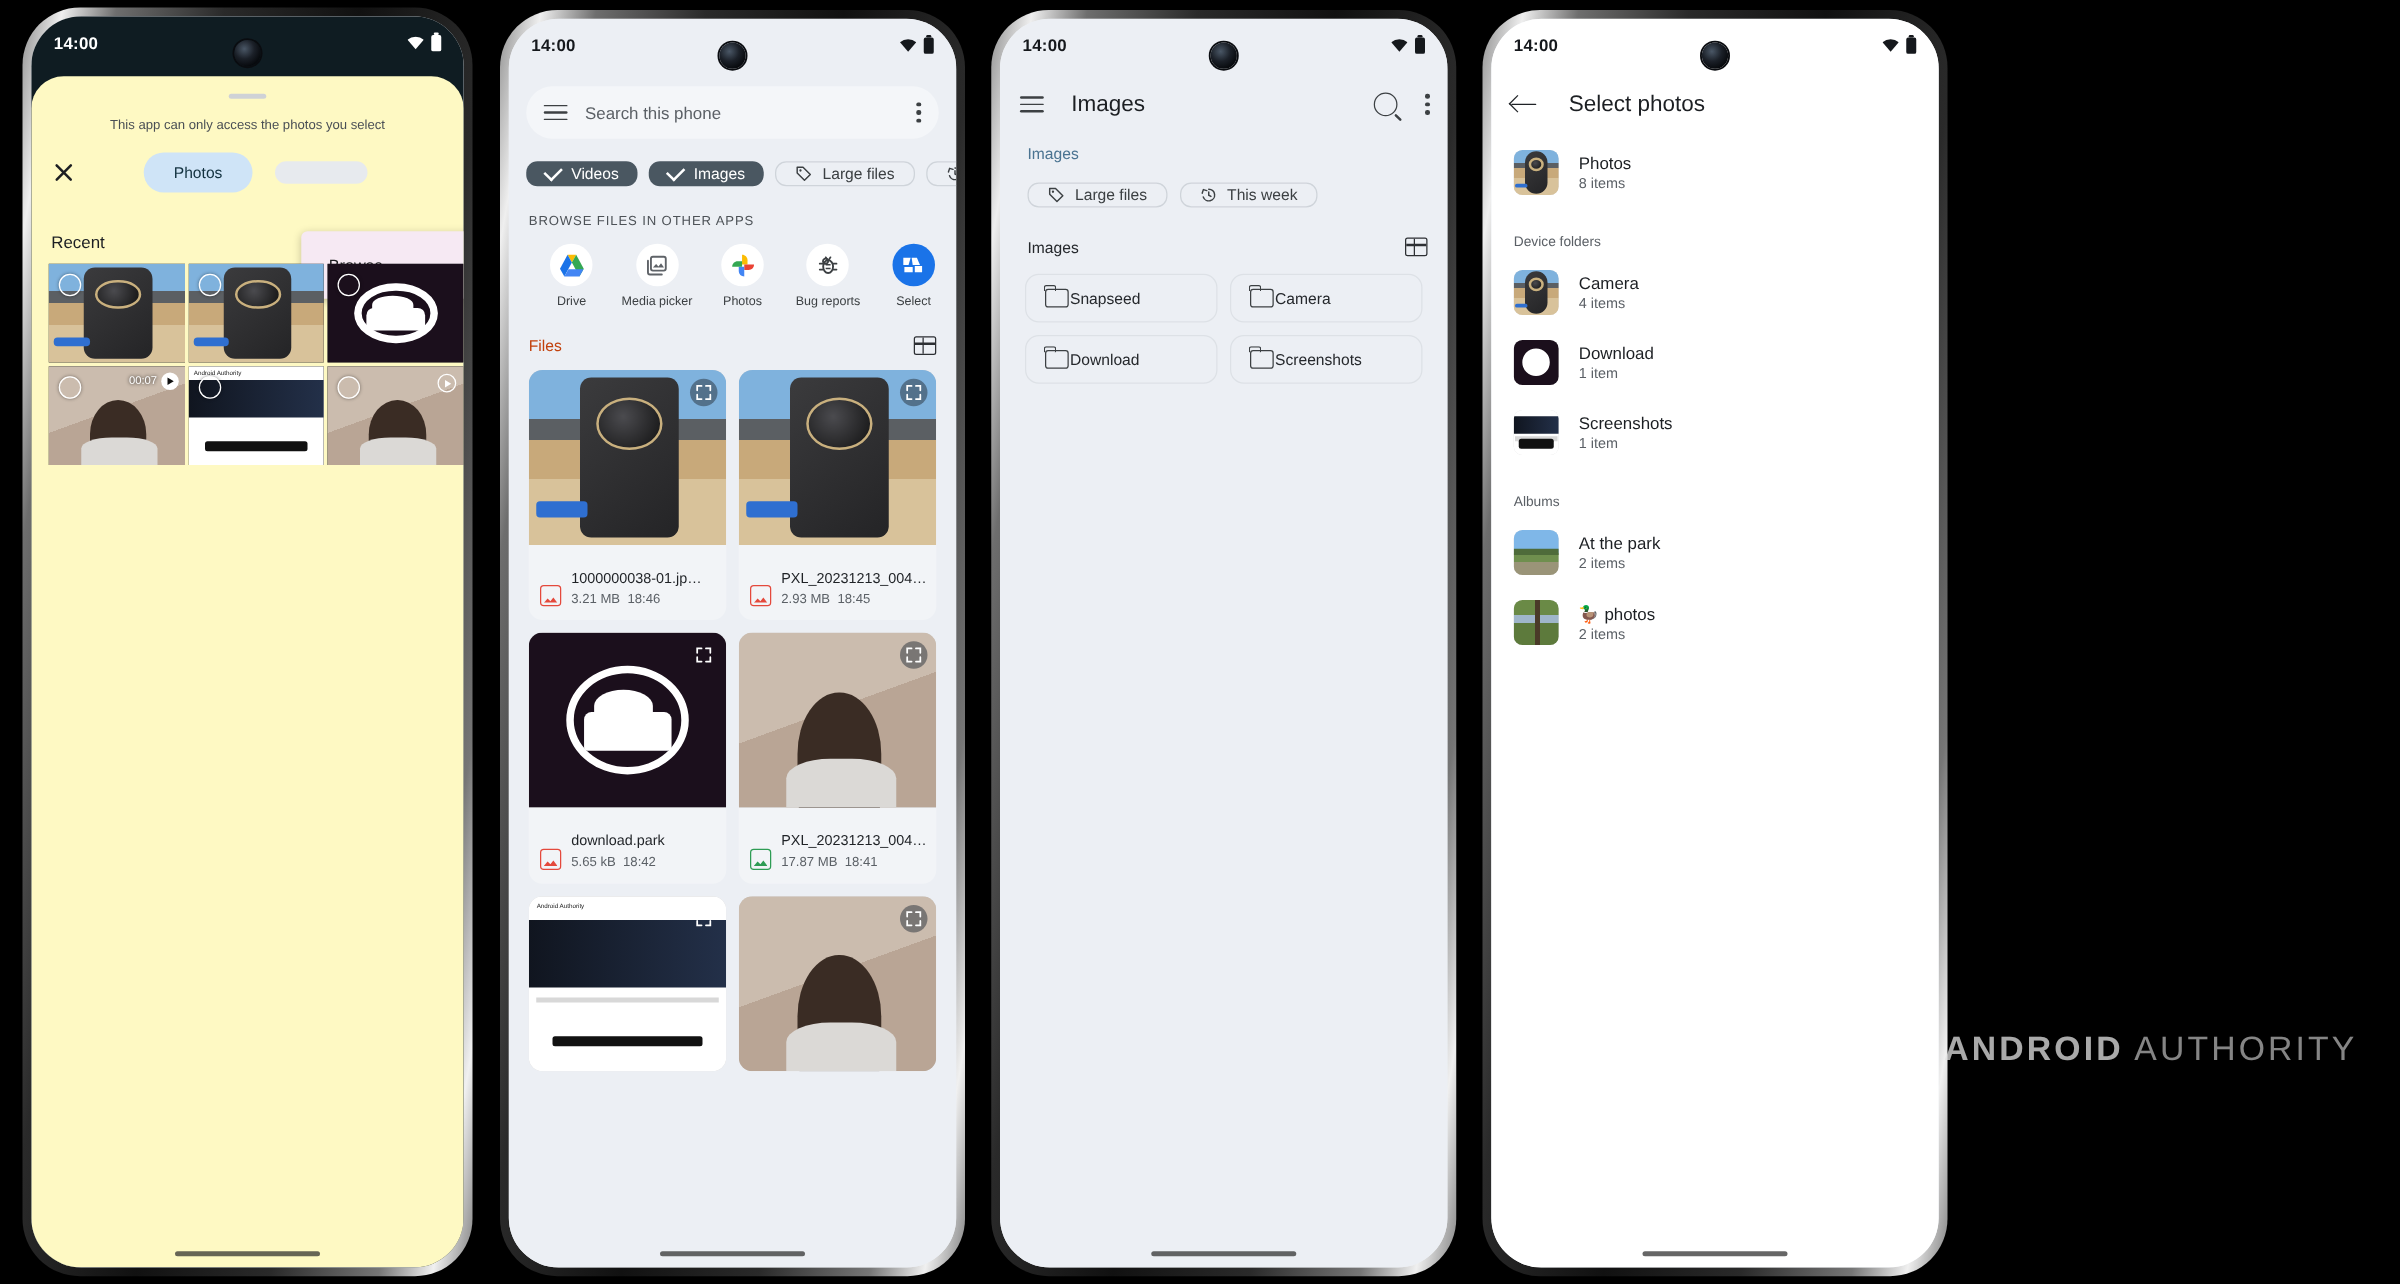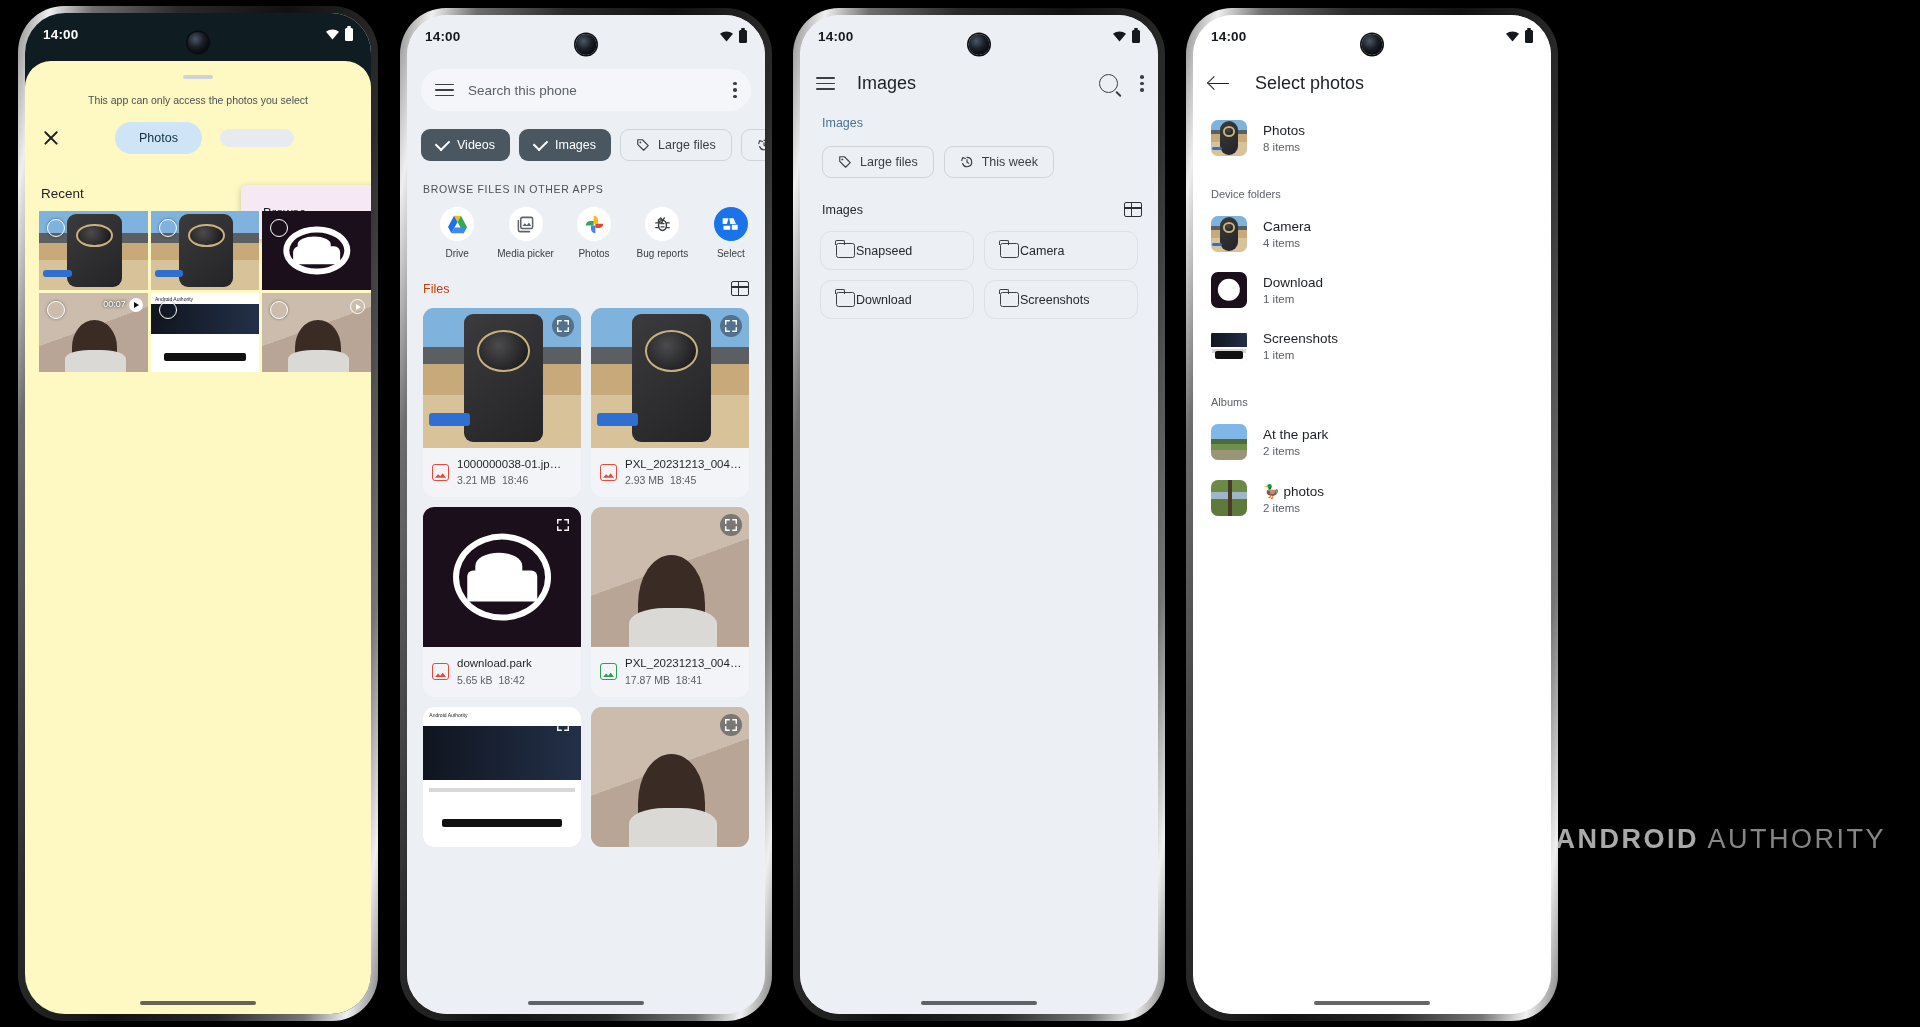--- a/index.html
+++ b/index.html
@@ -140,21 +140,21 @@
     display:flex; align-items:center; padding: 0 14px; gap: 14px;
   }
   .hamburger { width:19px; height:13px; flex:0 0 auto; display:flex; flex-direction:column; justify-content:space-between; }
   .hamburger i { display:block; height:1.9px; background:#3c4043; border-radius:2px; }
   .search-text { font-size: 13.5px; color:#5b6066; flex:1; }
   .kebab { width:4px; display:flex; flex-direction:column; gap:3px; flex:0 0 auto; }
   .kebab i { width:3.6px; height:3.6px; border-radius:50%; background:#3c4043; display:block; }
 
   .chiprow { display:flex; gap: 9px; padding: 18px 0 0 14px; }
   .chip {
-    display:flex; align-items:center; gap:8px; height: 32px; padding: 0 15px;
+    display:flex; align-items:center; gap:8px; height: 20px; padding: 0 15px;
     border-radius: 9px; font-size: 12.5px; white-space:nowrap; flex:0 0 auto;
   }
   .chip.sel { background:#4a5761; color:#fff; }
   .chip.out { background: transparent; border:1px solid #cfd4da; color:#3c4043; }
   .tick { width:13px; height:9px; border-left:2px solid #fff; border-bottom:2px solid #fff; transform: rotate(-45deg); margin-top:-3px; }
 
   .sectionlabel { font-size: 10.5px; letter-spacing:.7px; color:#4d5257; padding: 22px 0 0 16px; font-weight:500; }
   .approw { display:flex; padding: 12px 0 0 16px; gap: 0; }
   .app { width: 75px; text-align:center; }
   .app .circle { width:34px; height:34px; border-radius:50%; background:#fff; margin:0 auto 7px; display:flex; align-items:center; justify-content:center; }
@@ -165,21 +165,21 @@
   .listicon { margin-left:auto; width:18px; height:15px; border:1.8px solid #2c2f33; border-radius:2px; position:relative; }
   .listicon::before { content:""; position:absolute; left:0; top:4px; right:0; height:1.6px; background:#2c2f33; }
   .listicon::after { content:""; position:absolute; left:5.5px; top:0; bottom:0; width:1.6px; background:#2c2f33; }
 
   .filegrid { display:grid; grid-template-columns: 1fr 1fr; gap: 10px; padding: 12px 16px 0 16px; }
   .filecard { background:#f2f4f7; border-radius: 11px; overflow:hidden; }
   .filecard .pic { position:relative; height: 140px; background:#ccc; overflow:hidden; }
   .filecard .expand { position:absolute; right:7px; top:7px; width:22px; height:22px; border-radius:50%; background:rgba(40,48,58,.5); }
   .filecard .expand.nobg { background:transparent; }
   .filecard .expand svg { position:absolute; inset:4px; }
-  .filecard .meta { padding: 9px 9px 11px 9px; display:flex; gap:8px; align-items:center; }
+  .filecard .meta { padding: 20px 9px 11px 9px; display:flex; gap:8px; align-items:flex-end; }
   .ftype { width:17px; height:17px; border:1.8px solid #e4493c; border-radius:3px; flex:0 0 auto; position:relative; margin-top:1px;}
   .ftype.vid { border-color:#2e9c54; }
   .ftype::after { content:""; position:absolute; left:2px; right:2px; bottom:2px; height:5px; background:#e4493c; clip-path: polygon(0 100%, 28% 30%, 48% 72%, 70% 12%, 100% 100%); }
   .ftype.vid::after { background:#2e9c54; }
   .fname { font-size:11.5px; color:#1f2226; line-height:1.25; white-space:nowrap; overflow:hidden; }
   .fsub { font-size:10.5px; color:#5b6066; margin-top:3px; }
 
   
   #p3 { left: 793px; top: 8px; width: 372px; height: 1013px; }
   .topbar3 { display:flex; align-items:center; gap: 22px; padding: 58px 14px 0 16px; }

